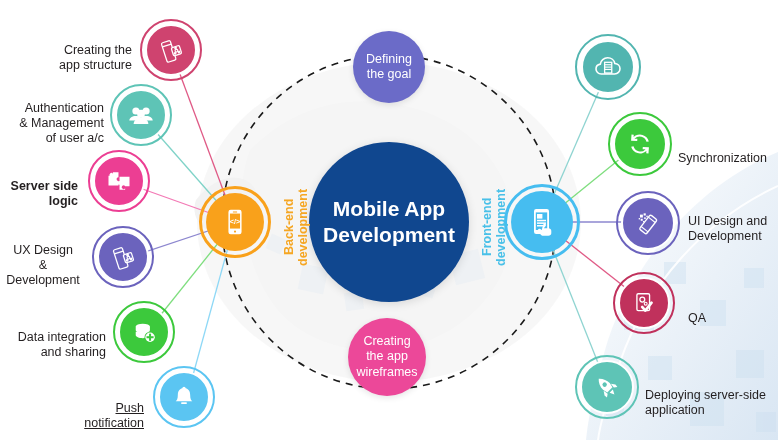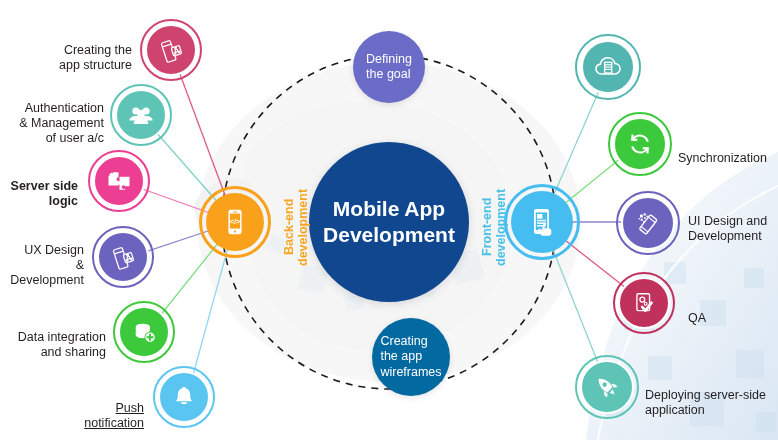--- a/index.html
+++ b/index.html
@@ -90,20 +90,21 @@
   #center-circle span { display: block; white-space: pre-line; }
 
   
   .cap {
     position: absolute;
     border-radius: 50%;
     z-index: 5;
     display: flex;
     align-items: center;
     justify-content: center;
+    text-align: center;
     color: #ffffff;
     font-size: 12.5px;
     line-height: 15.5px;
     box-shadow: 0 2px 6px rgba(0,0,0,0.10);
   }
   .cap span { display: block; white-space: pre-line; }
 
   
   .sidelabel {
     position: absolute;
@@ -198,21 +199,21 @@
   <div class="sidelabel" style="left:466px; top:182px; height:90px; color:#49c0e8;">
     <span>Front-end
 development</span>
   </div>
 
   <div class="cap" style="left:353px; top:31px; width:72px; height:72px; background:#6b6bc8;">
     <span>Defining
 the goal</span>
   </div>
 
-  <div class="cap" style="left:372px; top:318px; width:78px; height:78px; background:#0369a1;">
+  <div class="cap" style="left:348px; top:318px; width:78px; height:78px; background:#ec4899;">
     <span>Creating
 the app
 wireframes</span>
   </div>
 
   <div class="hub-outer" style="left:199px; top:186px; width:72px; height:72px; border-width:3px; border-color:#f9a11b;"></div>
   <div class="node" style="left:206px; top:193px; width:58px; height:58px; background:#f9a11b;">
     <svg class="ico" width="30" height="30" viewBox="0 0 32 32">
       <rect x="9" y="3" width="14" height="26" rx="2.4" fill="#ffffff"></rect>
       <rect x="10.6" y="7" width="10.8" height="16" fill="#f9a11b"></rect>
@@ -292,21 +293,21 @@
         <rect x="7" y="4" width="11" height="24" rx="1.8"></rect>
         <line x1="7" y1="8.6" x2="18" y2="8.6"></line>
         <rect x="16.5" y="13" width="10" height="10" rx="1.6" fill="#6b63bd"></rect>
         <circle cx="21.5" cy="18" r="1.6"></circle>
         <circle cx="21.5" cy="14.7" r="0.9"></circle>
         <circle cx="19" cy="20.5" r="0.9"></circle>
         <circle cx="24" cy="20.5" r="0.9"></circle>
       </g>
     </svg>
   </div>
-  <div class="label r" style="left:2px; top:228px; width:82px; text-align:right;">
+  <div class="label r" style="left:2px; top:228px; width:82px; text-align:center;">
     <span>UX Design
 &amp;
 Development</span>
   </div>
 
   <div class="sat-outer" style="left:113px; top:301px; width:62px; height:62px; border-width:2px; border-color:#3cc93c;"></div>
   <div class="node sat" style="left:118px; top:306px; width:52px; height:52px; background:#3cc93c; border-width:2px; border-color:#ffffff;">
     <svg class="ico" width="27" height="27" viewBox="0 0 32 32">
       <ellipse cx="14" cy="9" rx="8.4" ry="3.4" fill="#ffffff"></ellipse>
       <path d="M5.6 9 v4.2 c0 1.9 3.8 3.4 8.4 3.4 s8.4 -1.5 8.4 -3.4 V9 Z" fill="#ffffff"></path>

